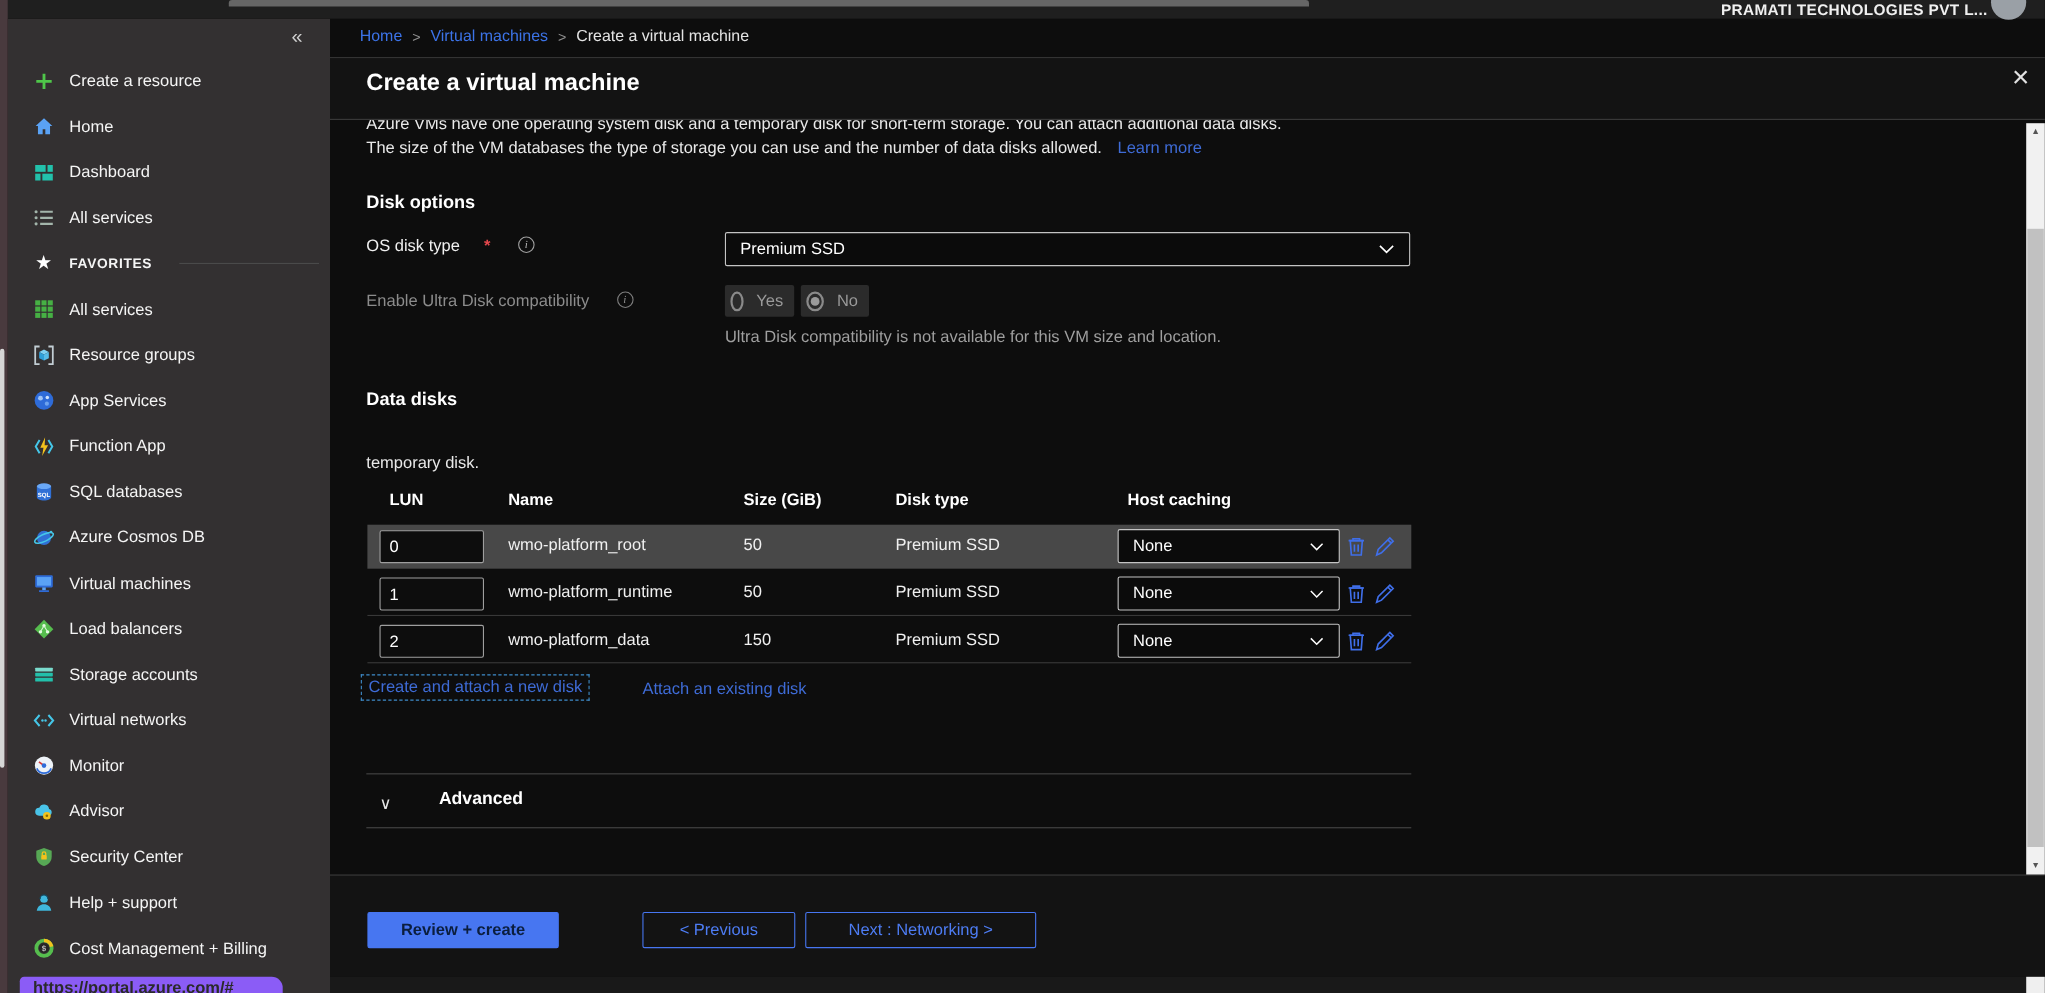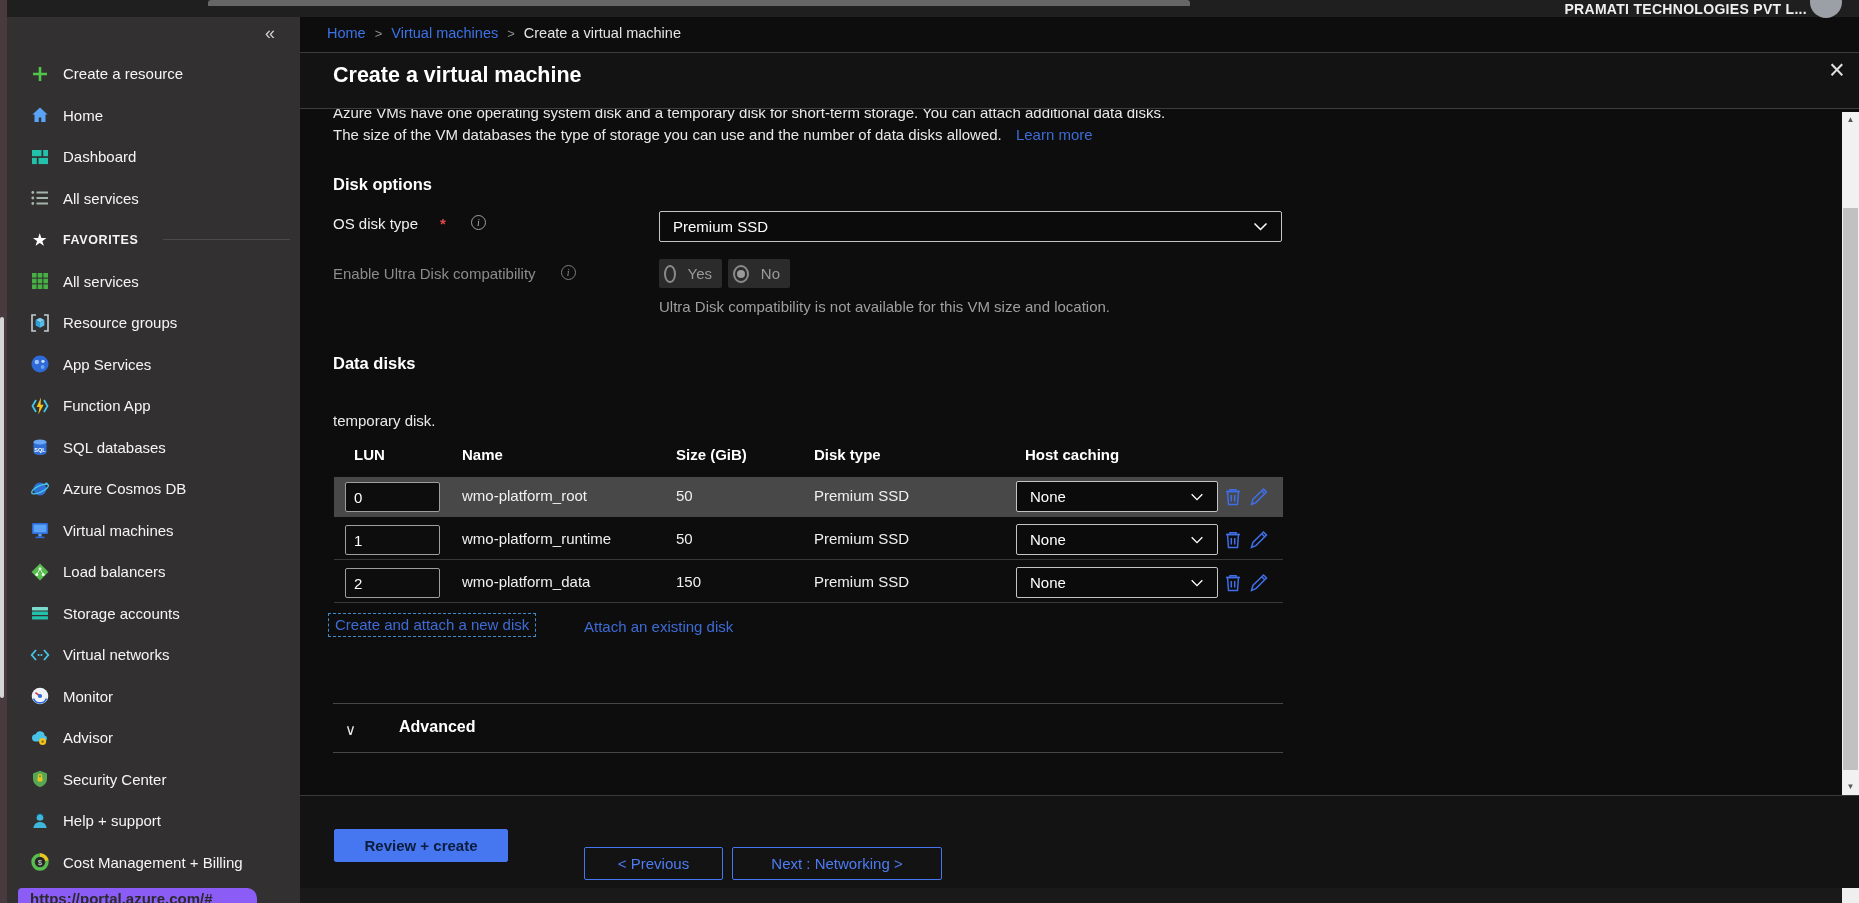--- a/index.html
+++ b/index.html
@@ -75,21 +75,21 @@
   .focus-link { position:absolute; border:1px dashed #3f8cca; padding:2px 6px 3px 6px; font-size:15px; color:#3e6bd6; cursor:pointer; white-space:nowrap; }
   .plain-link { position:absolute; font-size:15px; color:#3e6bd6; cursor:pointer; white-space:nowrap; }
 
   .adv-div { position:absolute; left:33px; width:950px; height:1px; background:#464646; }
   .adv-chev { position:absolute; left:45px; top:612px; color:#e8e8e8; font-size:15px; }
   .adv-label { position:absolute; left:75px; top:609px; font-size:16px; font-weight:bold; color:#fff; cursor:pointer;margin-left:24px; }
 
   .footer { position:absolute; left:0; top:778px; width:1559px; height:93px; background:#131313; border-top:1px solid #3a3a3a; }
   .btn { position:absolute; top:33px; height:33px; border-radius:2px; font-size:15px; font-family:"Liberation Sans", sans-serif; cursor:pointer; }
   .btn-primary { left:34px; width:174px; background:#4776f1; border:1px solid #4776f1; color:#0b1e3e; font-weight:bold; }
-  .btn-outline { background:transparent; border:1px solid #4776f1; color:#4d7cf3;margin-top:18px; }
+  .btn-outline { background:transparent; border:1px solid #4776f1; color:#4d7cf3; }
   .btn-prev { left:284px; width:139px; }
   .btn-next { left:432px; width:210px; }
   .bottom-strip { position:absolute; left:0; top:871px; width:1542px; height:15px; background:#191919; }
 
   .vscroll { position:absolute; left:1542px; top:95px; width:17px; height:683px; background:#f1f1f1; }
   .vs-arrow { position:absolute; left:0; width:17px; height:16px; color:#555; font-size:8px; text-align:center; line-height:16px; cursor:pointer; }
   .vs-thumb { position:absolute; left:1px; top:96px; width:15px; height:562px; background:#c1c1c1; cursor:pointer; }
   .scroll-corner { position:absolute; left:1542px; top:871px; width:17px; height:15px; background:#efefef; }
 </style>
 </head>

